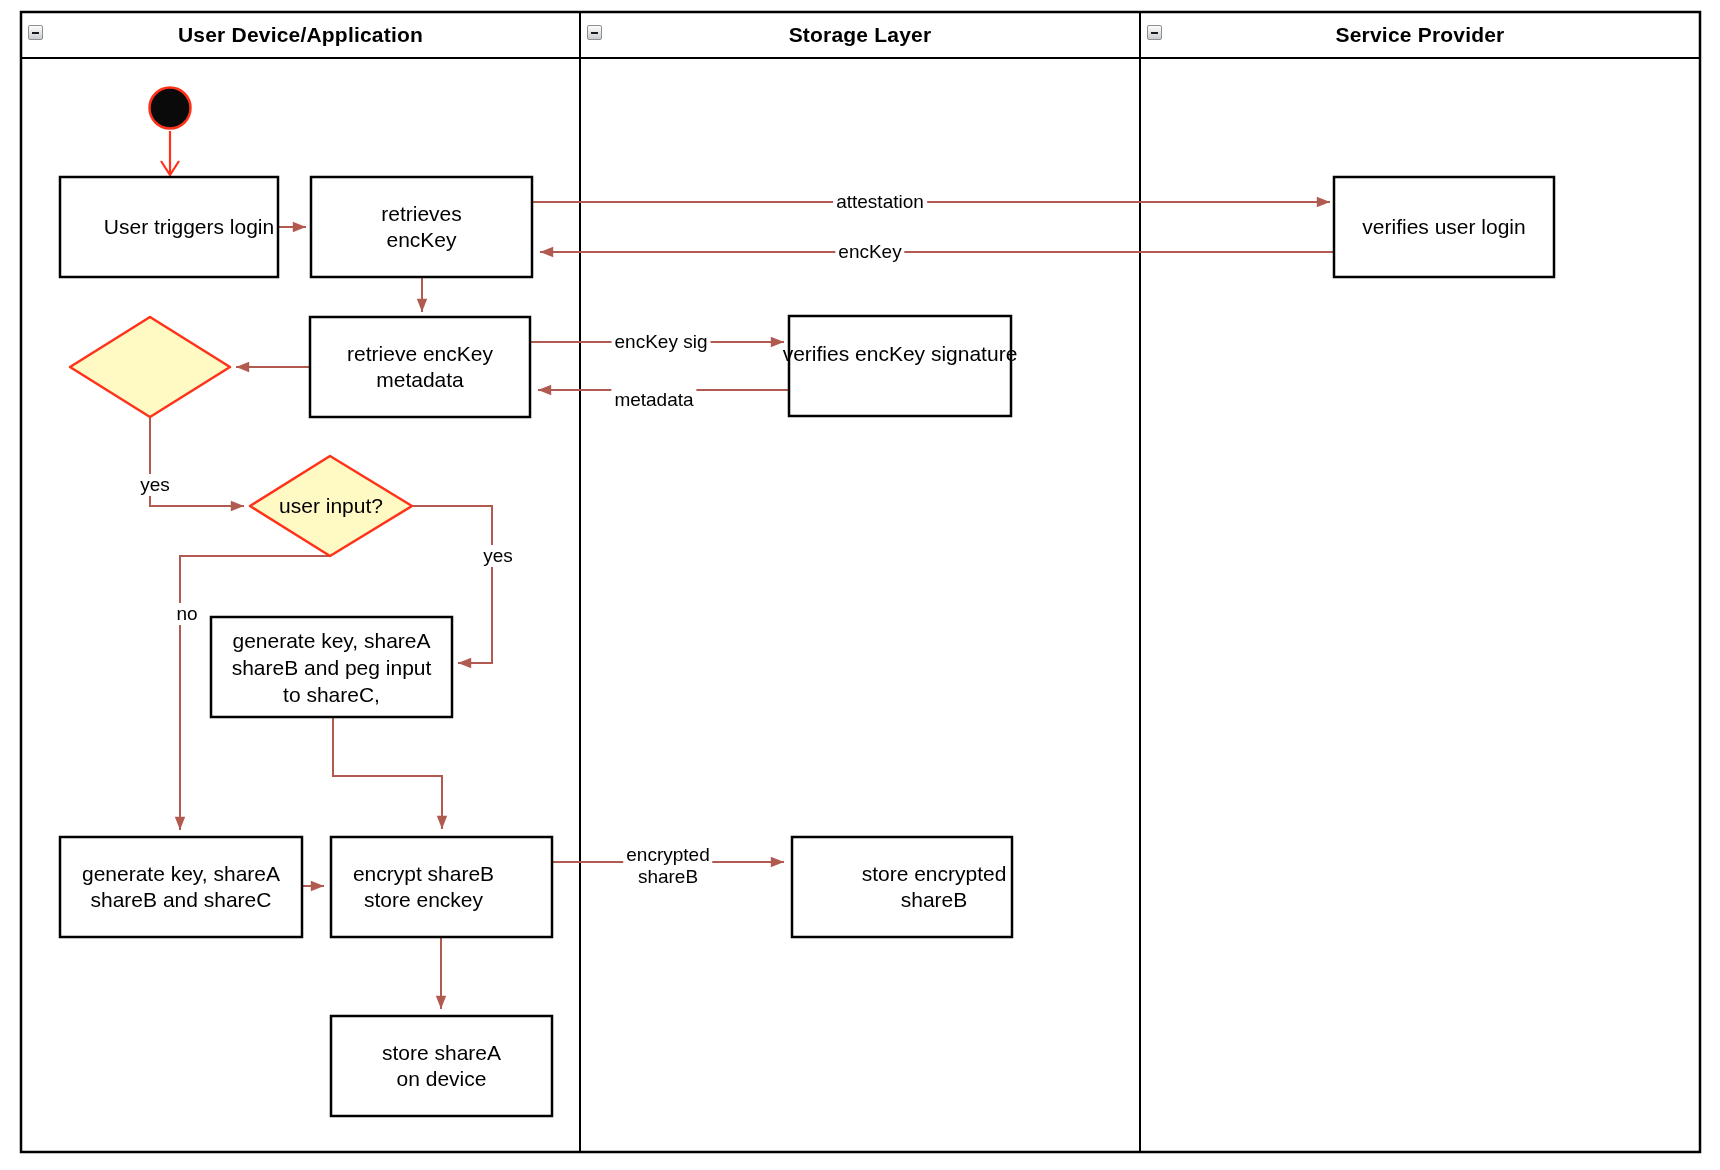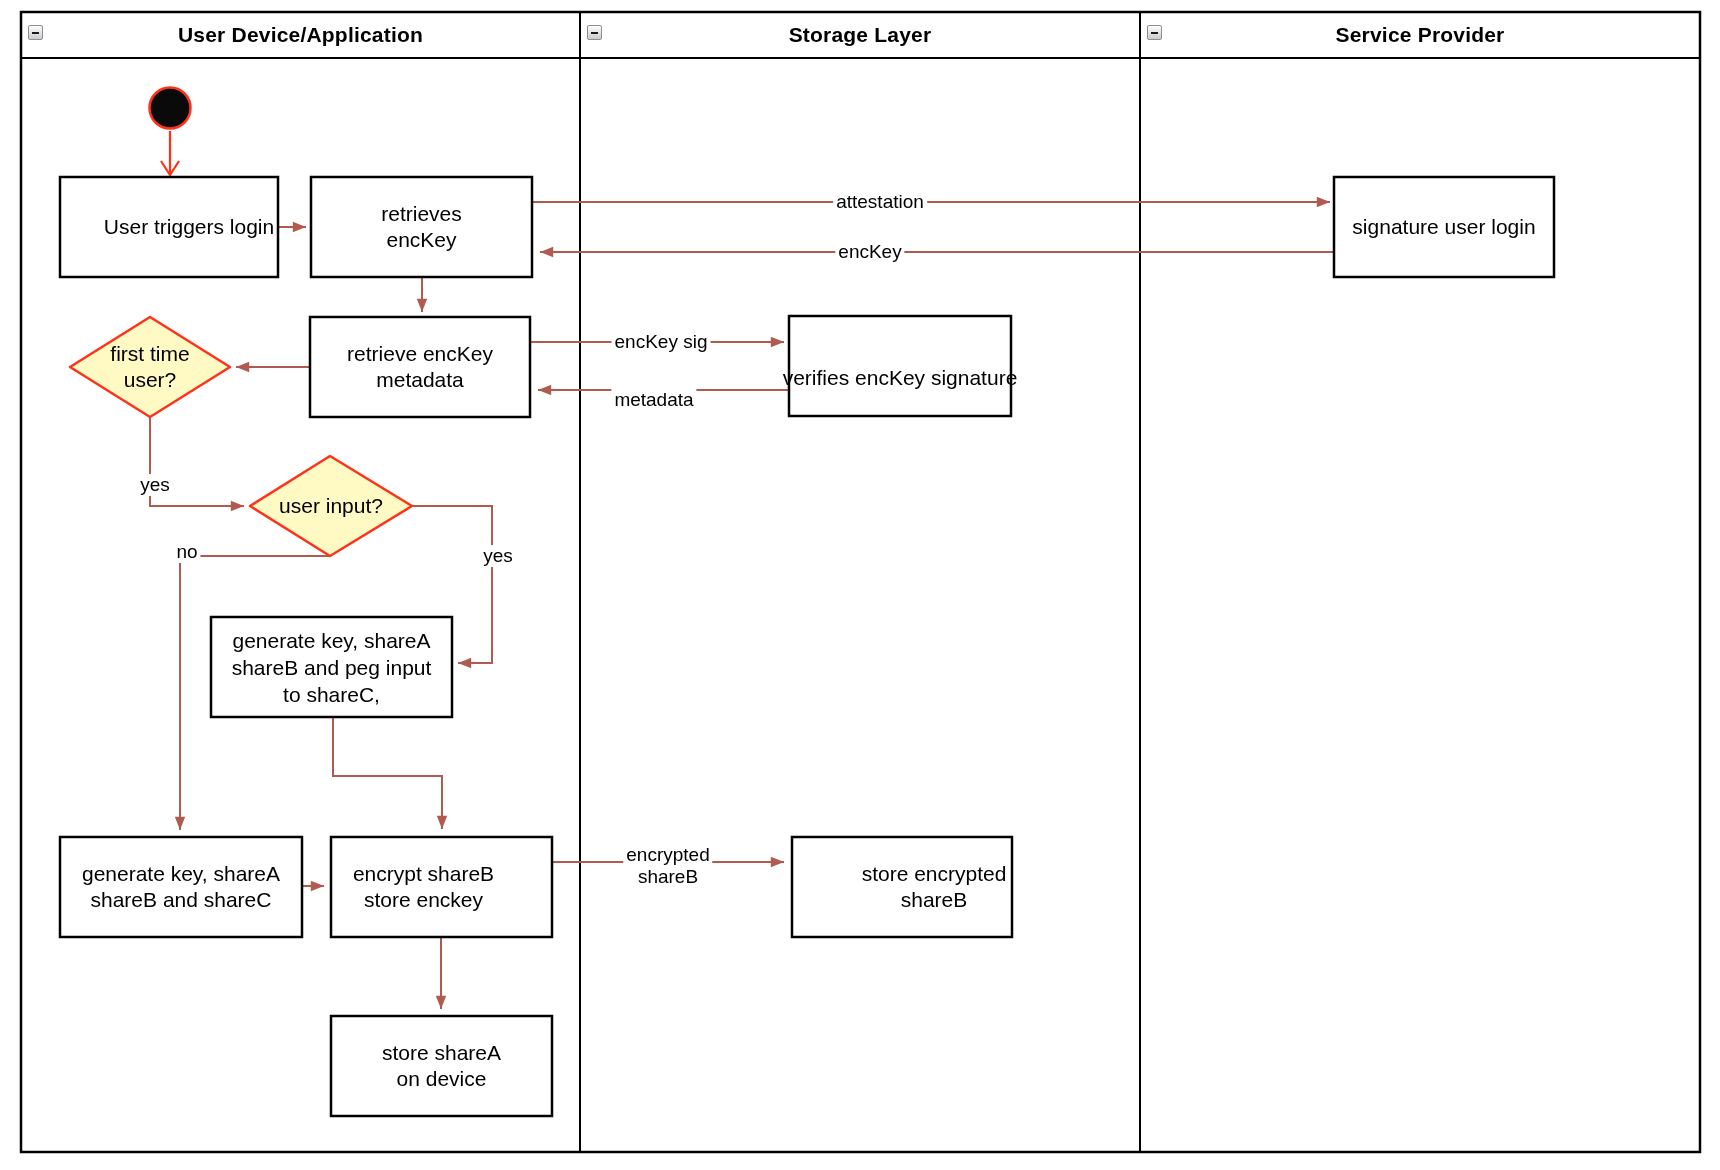--- a/index.html
+++ b/index.html
@@ -101,60 +101,56 @@
     <div>User triggers login</div>
   </div>
   <div class="nl" style="left:311px;top:177px;width:221px;height:100px">
     <div>retrieves</div>
     <div>encKey</div>
   </div>
   <div class="nl" style="left:310px;top:317px;width:220px;height:100px">
     <div>retrieve encKey</div>
     <div>metadata</div>
   </div>
-  <div class="nl" style="left:70px;top:317px;width:160px;height:100px">
-    <div>first time</div>
-    <div>user?</div>
-  </div>
   <div class="nl" style="left:250px;top:456px;width:162px;height:100px">
     <div>user input?</div>
   </div>
   <div class="nl" style="left:211px;top:617px;width:241px;height:100px;line-height:27px">
     <div>generate key, shareA</div>
     <div>shareB and peg input</div>
     <div>to shareC,</div>
   </div>
   <div class="nl" style="left:60px;top:837px;width:242px;height:100px">
     <div>generate key, shareA</div>
     <div>shareB and shareC</div>
   </div>
   <div class="nl" style="left:331px;top:837px;width:185px;height:100px">
     <div>encrypt shareB</div>
     <div>store enckey</div>
   </div>
   <div class="nl" style="left:331px;top:1016px;width:221px;height:100px">
     <div>store shareA</div>
     <div>on device</div>
   </div>
-  <div class="nl" style="left:789px;top:328px;width:222px;height:100px">
+  <div class="nl" style="left:789px;top:304px;width:222px;height:100px">
     <div>verifies encKey signature</div>
   </div>
   <div class="nl" style="left:824px;top:837px;width:220px;height:100px">
     <div>store encrypted</div>
     <div>shareB</div>
   </div>
   <div class="nl" style="left:1334px;top:177px;width:220px;height:100px">
-    <div>signature user login</div>
+    <div>verifies user login</div>
   </div>
 
   <div class="el" style="left:880px;top:202px">attestation</div>
   <div class="el" style="left:870px;top:252px">encKey</div>
   <div class="el" style="left:661px;top:342px">encKey sig</div>
   <div class="el" style="left:654px;top:400px">metadata</div>
   <div class="el" style="left:155px;top:485px">yes</div>
   <div class="el" style="left:498px;top:556px">yes</div>
-  <div class="el" style="left:187px;top:552px">no</div>
+  <div class="el" style="left:187px;top:614px">no</div>
   <div class="el" style="left:668px;top:866px">
     <div>encrypted</div>
     <div>shareB</div>
   </div>
 
 </div>
 
 </body></html>

